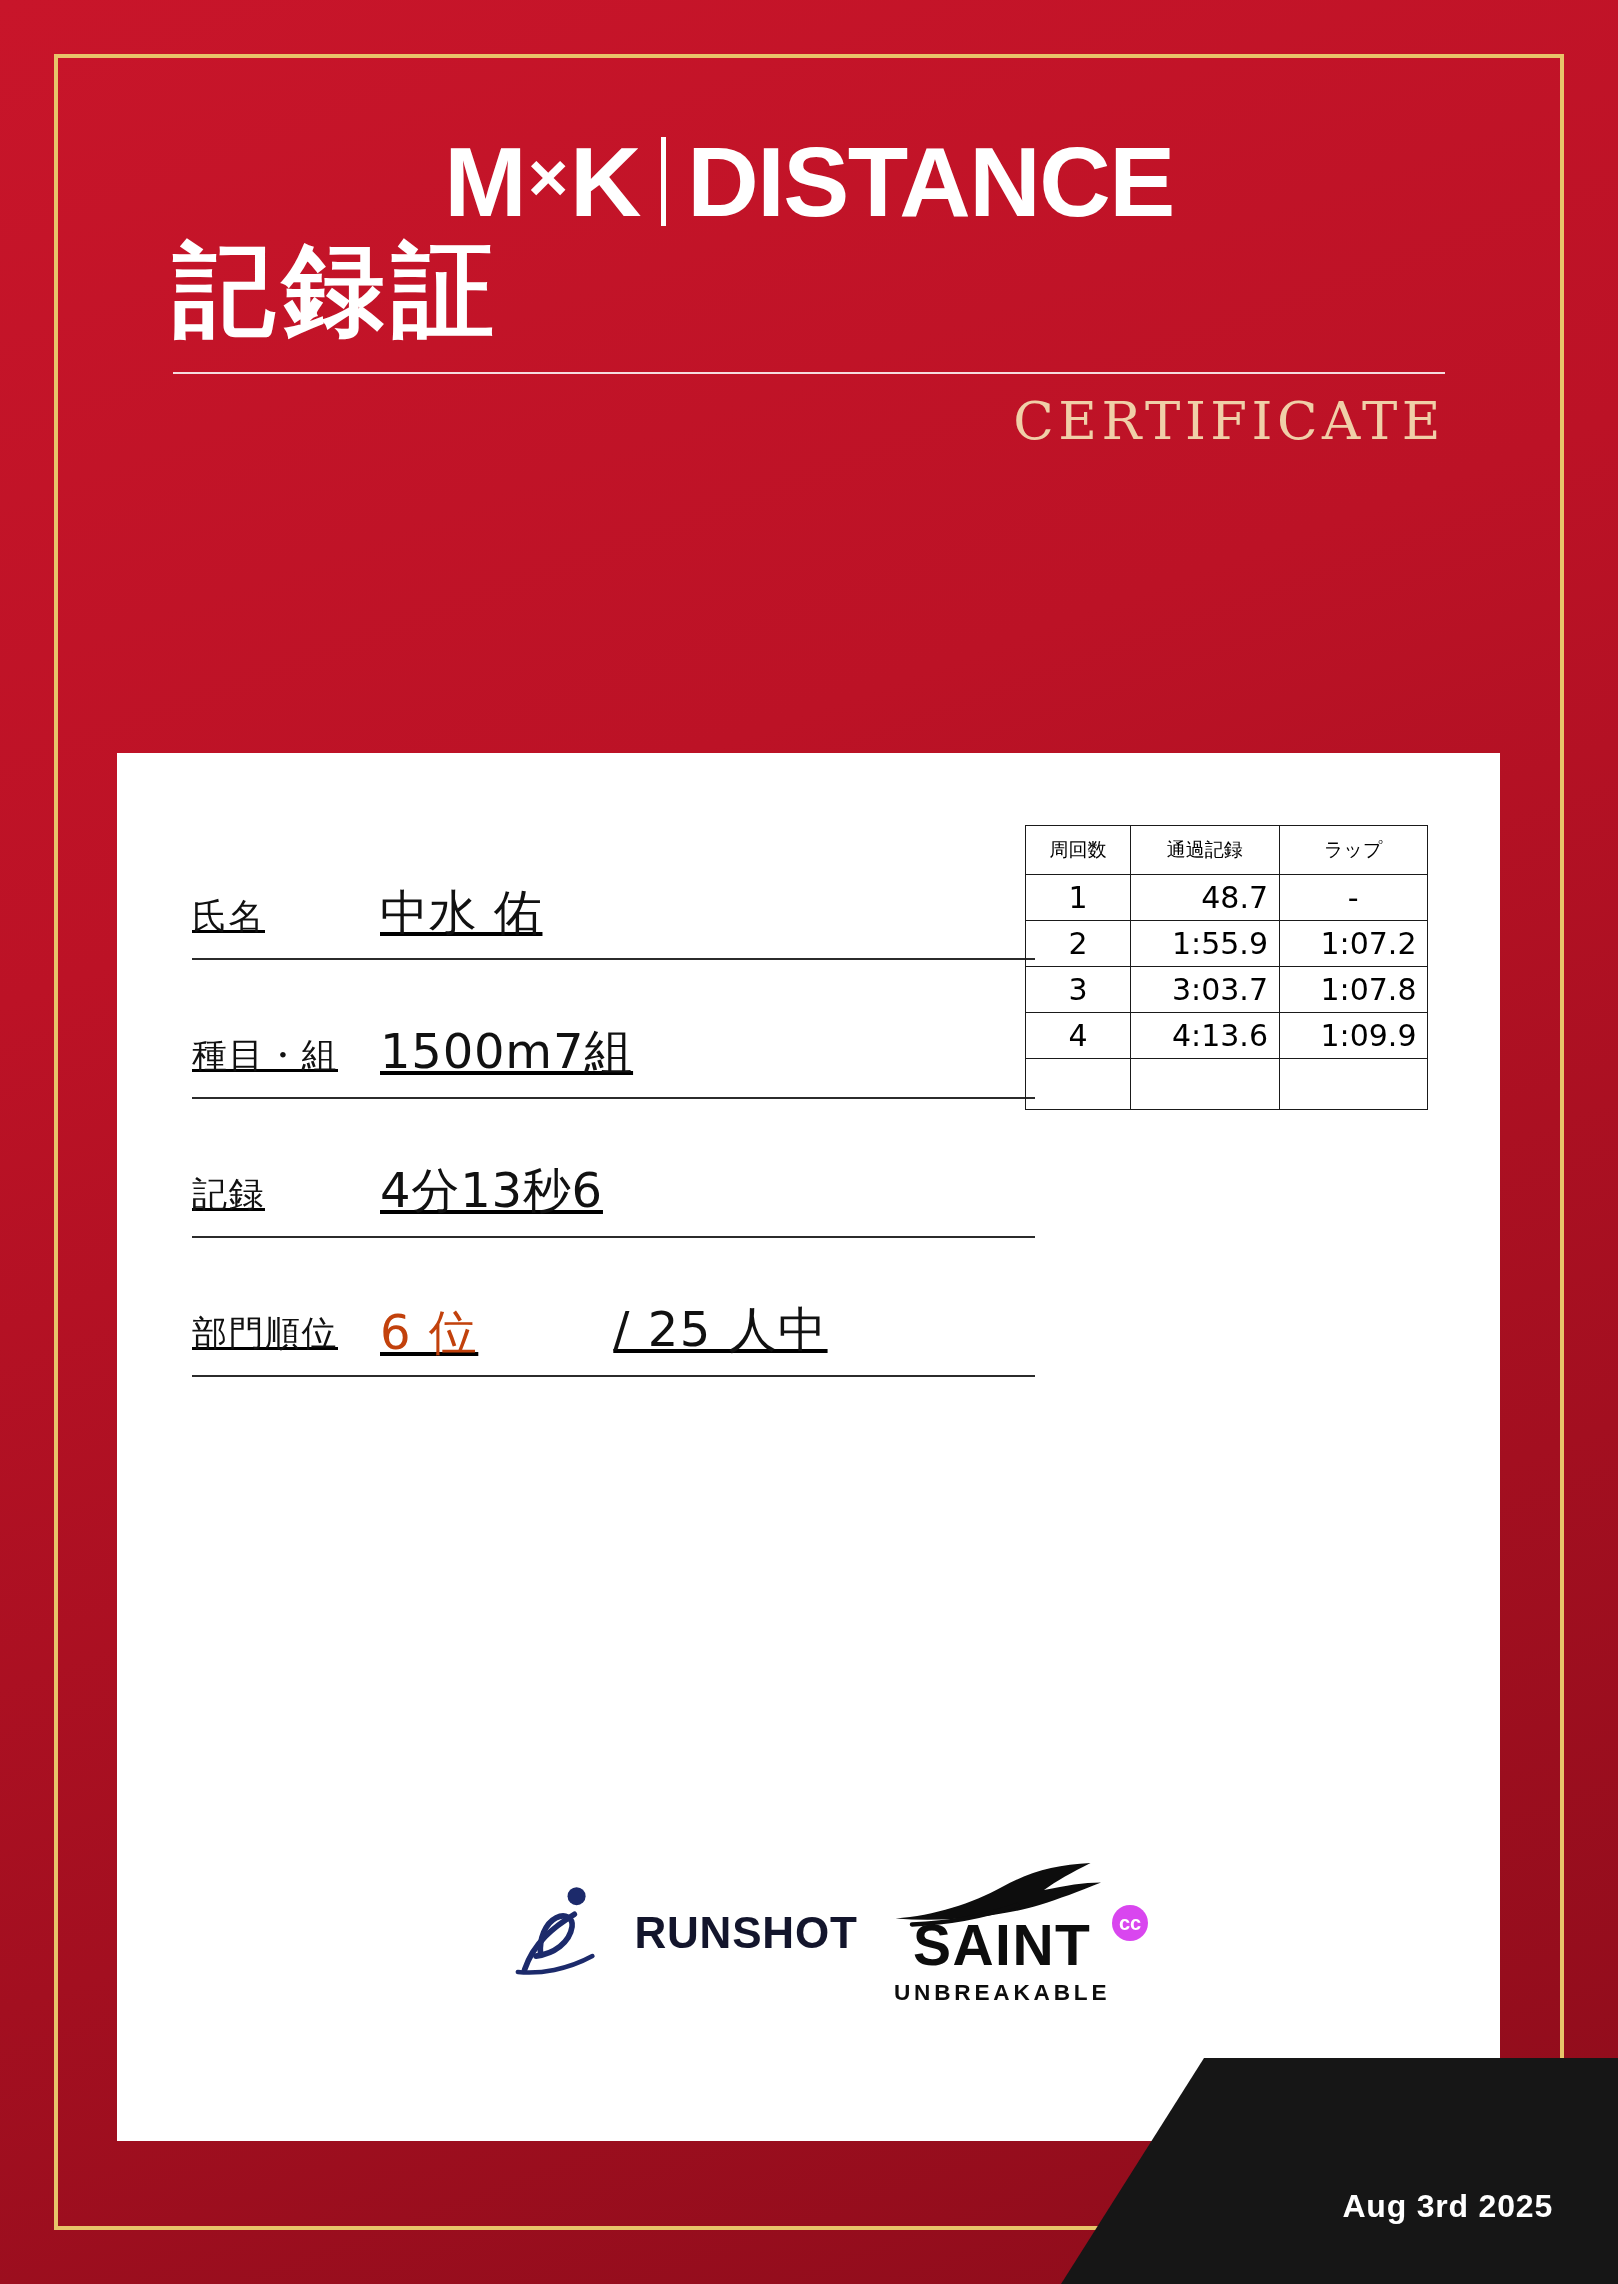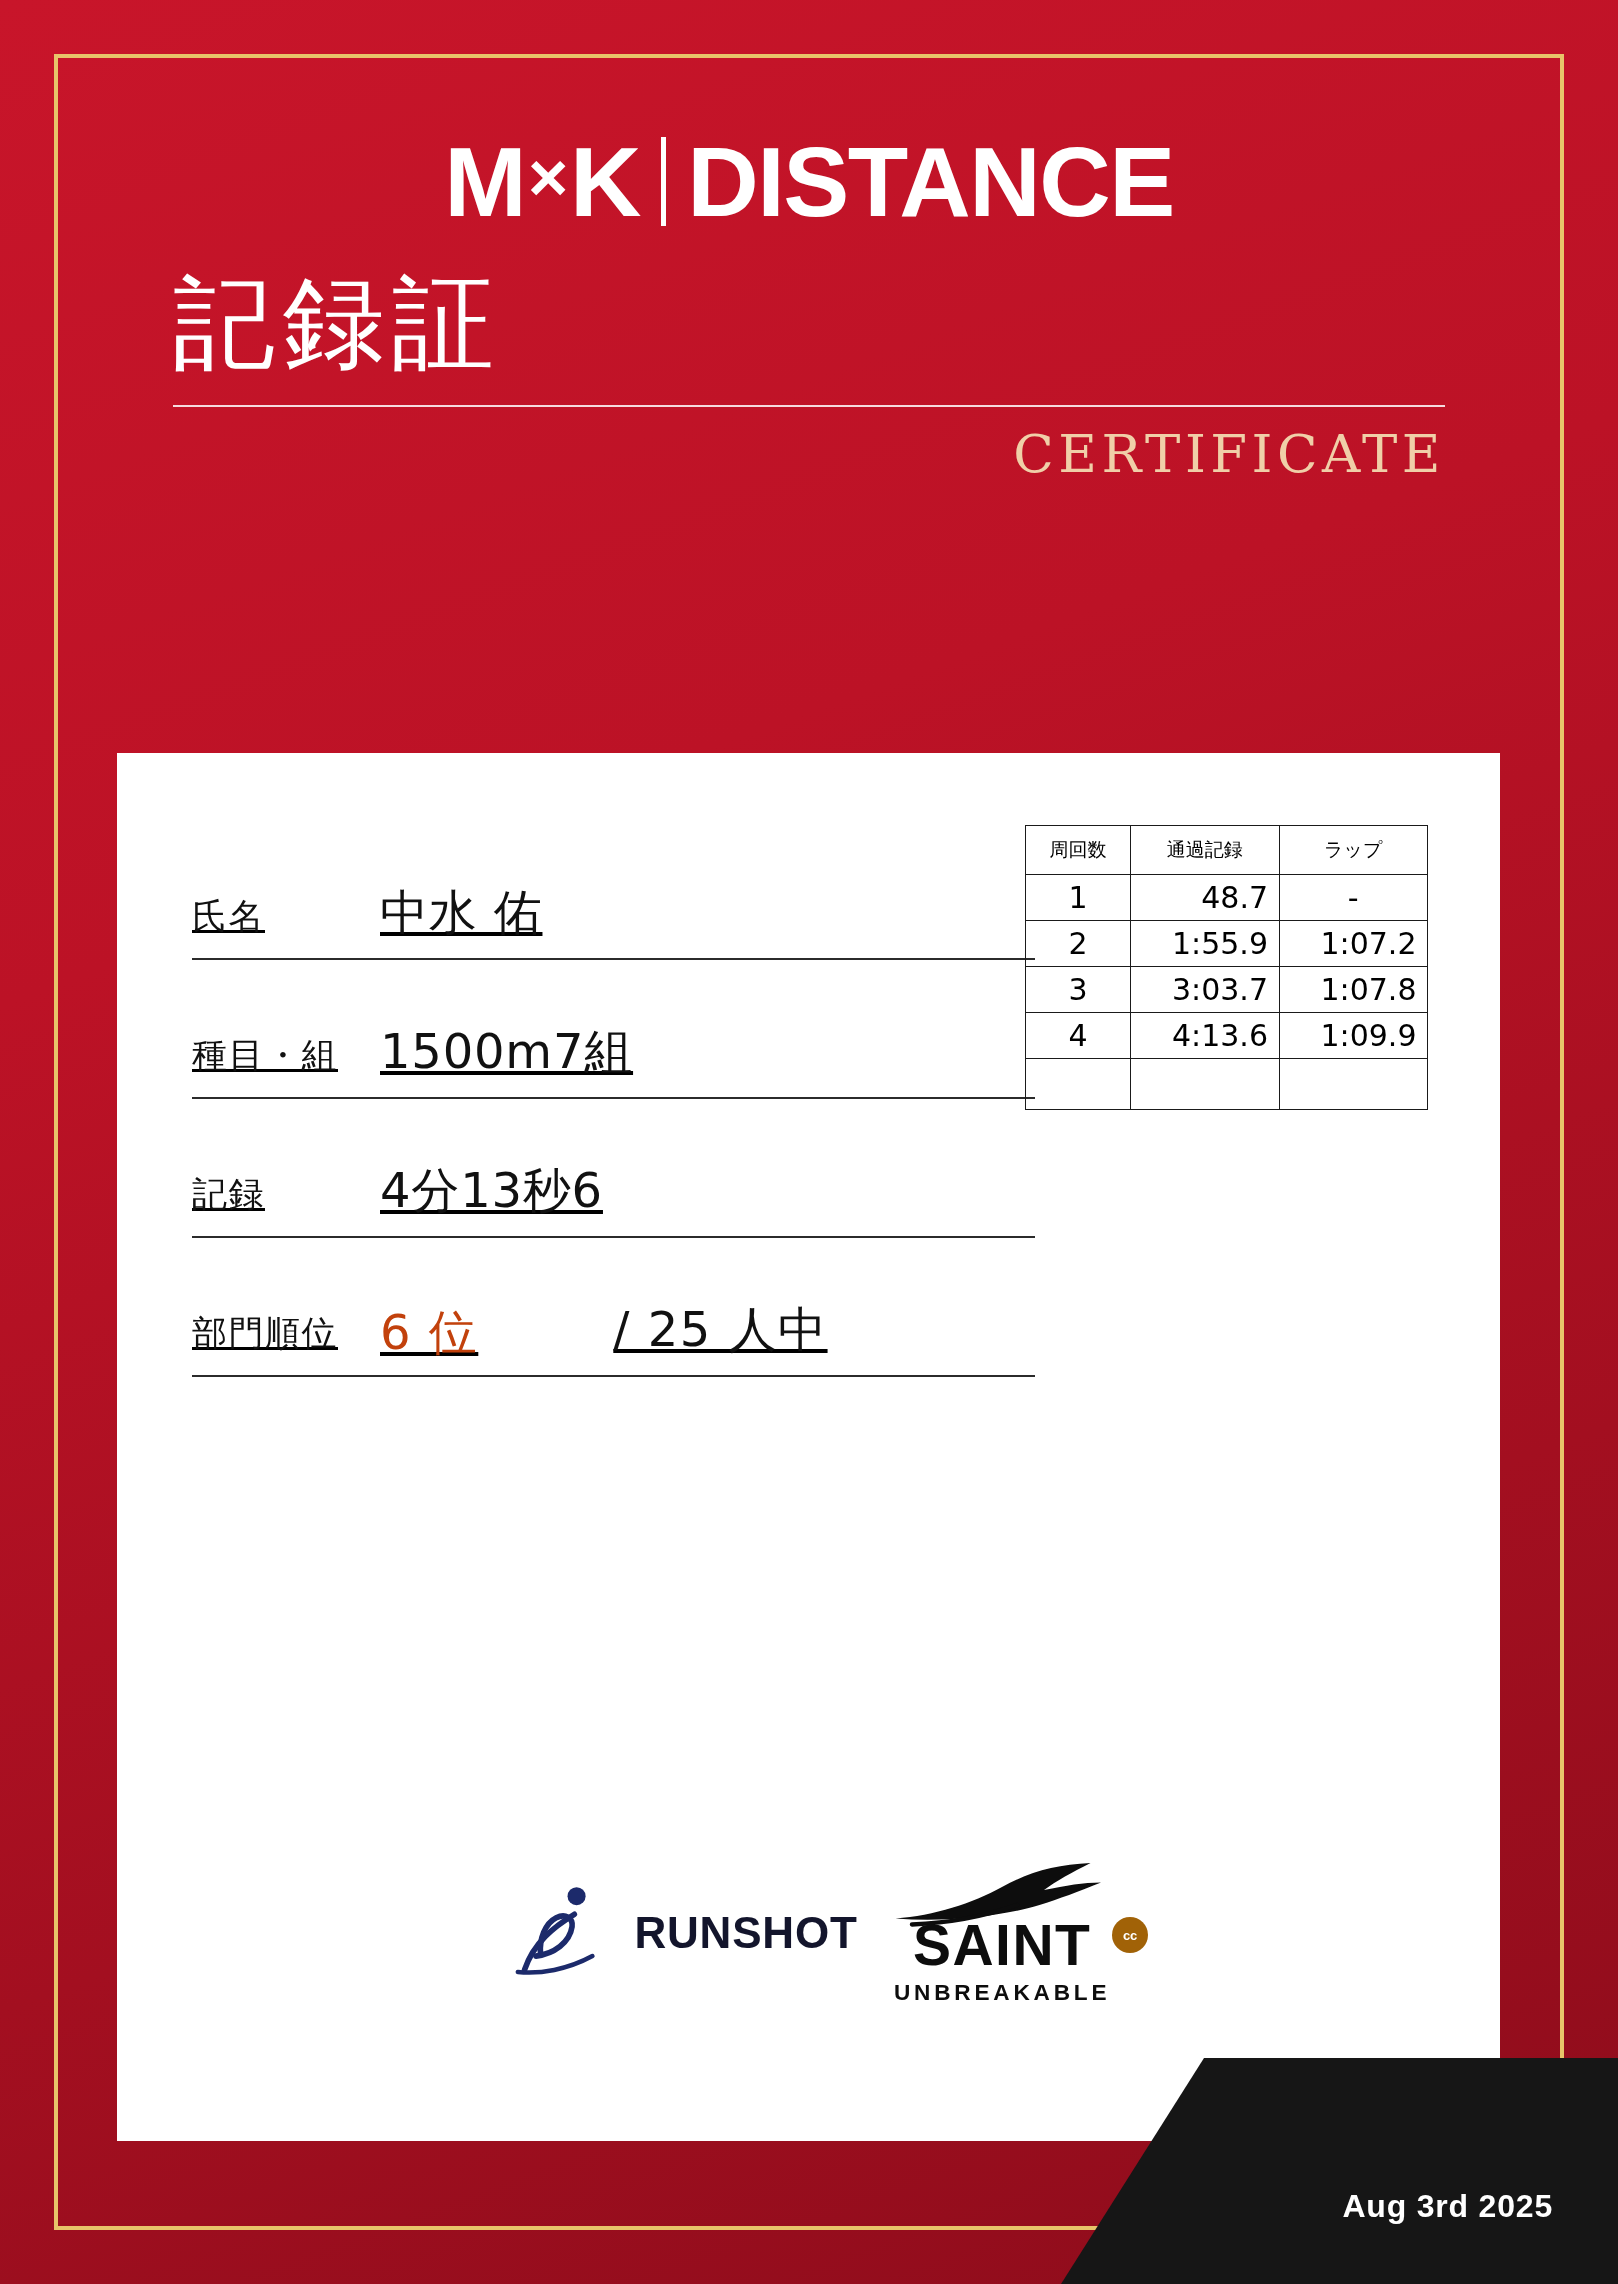--- a/index.html
+++ b/index.html
@@ -66,25 +66,24 @@
   .brand .bar {
     display: inline-block;
     width: 5.3px;
     height: 89px;
     background: #ffffff;
     margin: 0 21px;
   }
   .brand .distance { font-size: 99px; }
 
   .title-jp {
-    margin-top: 33px;
     color: #ffffff;
     font-family: "DejaVu Serif", "Liberation Serif", serif;
     font-size: 102px;
-    font-weight: 400;
+    font-weight: 700;
     letter-spacing: 7.5px;
     line-height: 1.15;
   }
 
   .title-rule {
     margin-top: 24px;
     height: 1.5px;
     background: rgba(255,255,255,0.85);
     width: 100%;
   }
@@ -234,29 +233,28 @@
     color: #0d0d0d;
     margin-top: 6px;
   }
   .saint-cc {
     position: absolute;
     right: -33px;
     top: 45px;
     width: 36px;
     height: 36px;
     border-radius: 50%;
-    background: #a16207;
+    background: #d946ef;
     color: #ffffff;
     font-family: "Liberation Sans", sans-serif;
-    font-size: 13px;
+    font-size: 20px;
     font-weight: 700;
     display: flex;
     align-items: center;
     justify-content: center;
-    margin-top: 12px;
   }
 
   
   .corner {
     position: absolute;
     right: 0;
     bottom: 0;
     width: 557px;
     height: 226px;
     background: #161616;

